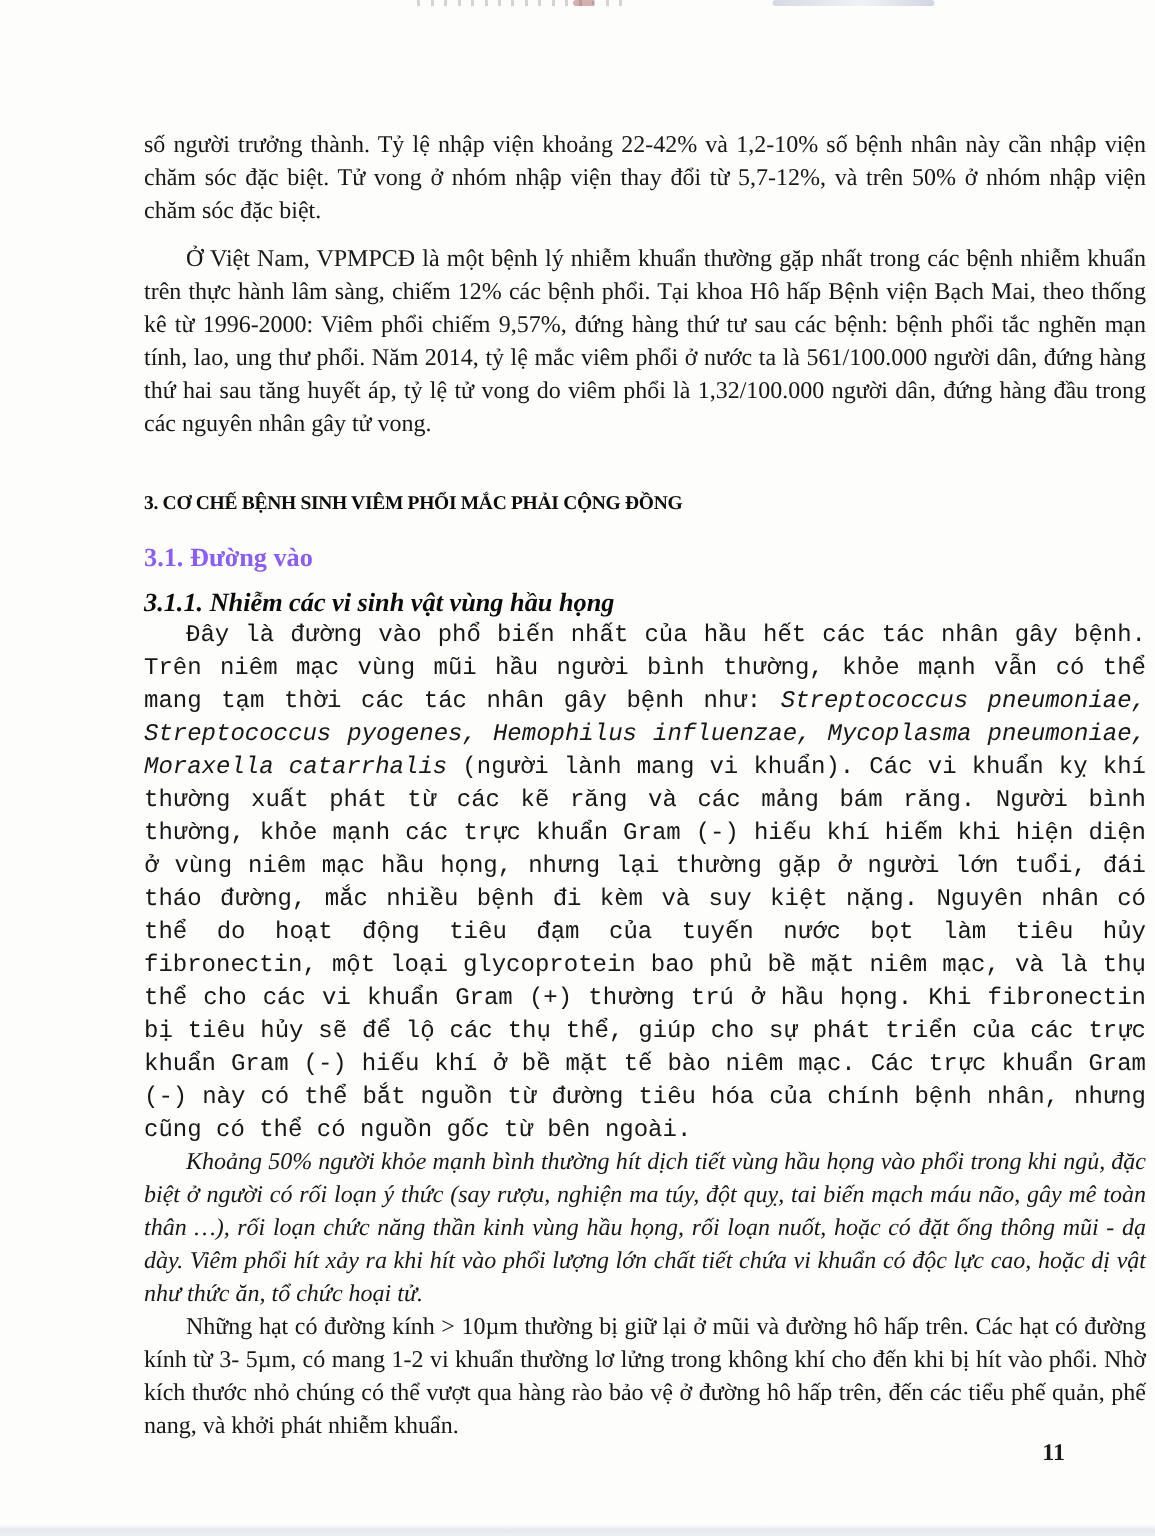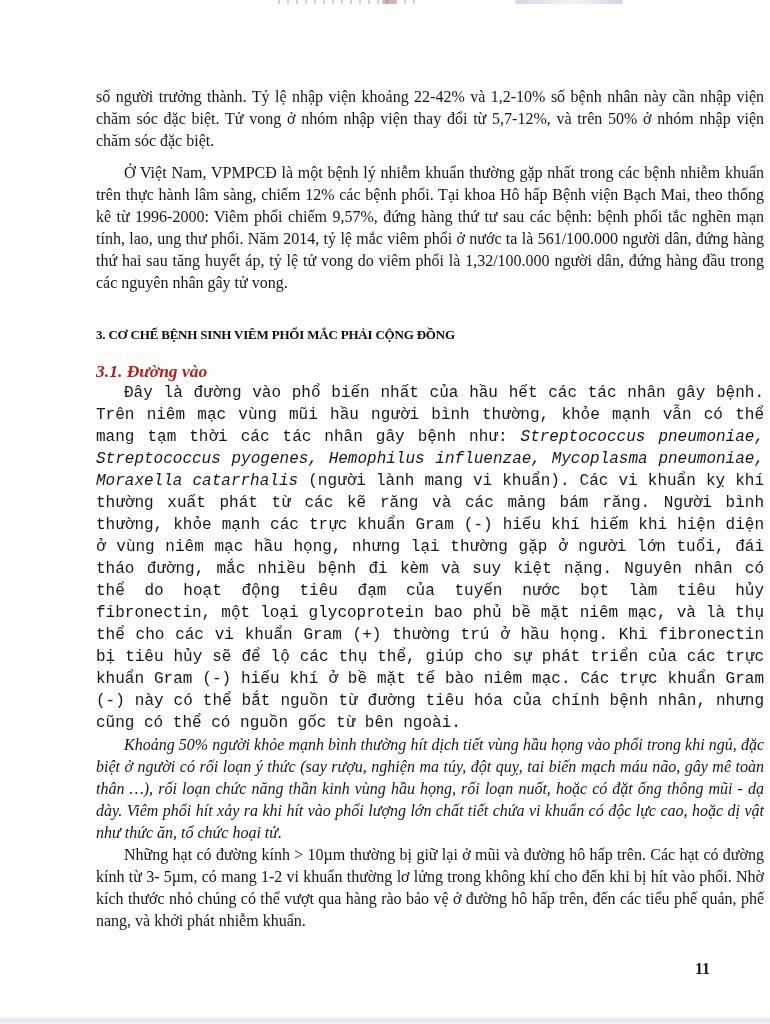--- a/index.html
+++ b/index.html
@@ -40,22 +40,21 @@
     line-height: 26px;
     font-weight: bold;
     color: #0c0c0c;
     letter-spacing: -0.2px;
   }
   .h-sub {
     margin: 12px 0 0 0;
     font-size: 17.5px;
     line-height: 22px;
     font-weight: bold;
-    color: #b91c1c;
-    font-style: italic;
+    color: #8b5cf6;
   }
   .h-subsub {
     margin: 8px 0 0 0;
     font-size: 17.5px;
     line-height: 22px;
     font-weight: bold;
     font-style: italic;
     color: #0c0c0c;
   }
   .species { font-style: italic; }
@@ -132,20 +131,21 @@
   <div class="content">
 
     <p class="body">số người trưởng thành. Tỷ lệ nhập viện khoảng 22-42% và 1,2-10% số bệnh nhân này cần nhập viện chăm sóc đặc biệt. Tử vong ở nhóm nhập viện thay đổi từ 5,7-12%, và trên 50% ở nhóm nhập viện chăm sóc đặc biệt.</p>
 
     <p class="body indent m-top">Ở Việt Nam, VPMPCĐ là một bệnh lý nhiễm khuẩn thường gặp nhất trong các bệnh nhiễm khuẩn trên thực hành lâm sàng, chiếm 12% các bệnh phổi. Tại khoa Hô hấp Bệnh viện Bạch Mai, theo thống kê từ 1996-2000: Viêm phổi chiếm 9,57%, đứng hàng thứ tư sau các bệnh: bệnh phổi tắc nghẽn mạn tính, lao, ung thư phổi. Năm 2014, tỷ lệ mắc viêm phổi ở nước ta là 561/100.000 người dân, đứng hàng thứ hai sau tăng huyết áp, tỷ lệ tử vong do viêm phổi là 1,32/100.000 người dân, đứng hàng đầu trong các nguyên nhân gây tử vong.</p>
 
     <h2 class="h-main">3. CƠ CHẾ BỆNH SINH VIÊM PHỔI MẮC PHẢI CỘNG ĐỒNG</h2>
 
     <h3 class="h-sub">3.1. Đường vào</h3>
 
+    <h4 class="h-subsub">3.1.1. Nhiễm các vi sinh vật vùng hầu họng</h4>
 
     <p class="body indent para-colonization"><span>Đây là đường vào phổ biến nhất của hầu hết các tác nhân gây bệnh. Trên niêm mạc vùng mũi hầu người bình thường, khỏe mạnh vẫn có thể mang tạm thời các tác nhân gây bệnh như: </span><span class="species">Streptococcus pneumoniae, Streptococcus pyogenes, Hemophilus influenzae, Mycoplasma pneumoniae, Moraxella catarrhalis</span><span> (người lành mang vi khuẩn). Các vi khuẩn kỵ khí thường xuất phát từ các kẽ răng và các mảng bám răng. Người bình thường, khỏe mạnh các trực khuẩn Gram (-) hiếu khí hiếm khi hiện diện ở vùng niêm mạc hầu họng, nhưng lại thường gặp ở người lớn tuổi, đái tháo đường, mắc nhiều bệnh đi kèm và suy kiệt nặng. Nguyên nhân có thể do hoạt động tiêu đạm của tuyến nước bọt làm tiêu hủy fibronectin, một loại glycoprotein bao phủ bề mặt niêm mạc, và là thụ thể cho các vi khuẩn Gram (+) thường trú ở hầu họng. Khi fibronectin bị tiêu hủy sẽ để lộ các thụ thể, giúp cho sự phát triển của các trực khuẩn Gram (-) hiếu khí ở bề mặt tế bào niêm mạc. Các trực khuẩn Gram (-) này có thể bắt nguồn từ đường tiêu hóa của chính bệnh nhân, nhưng cũng có thể có nguồn gốc từ bên ngoài.</span></p>
 
     <p class="body indent para-aspiration">Khoảng 50% người khỏe mạnh bình thường hít dịch tiết vùng hầu họng vào phổi trong khi ngủ, đặc biệt ở người có rối loạn ý thức (say rượu, nghiện ma túy, đột quỵ, tai biến mạch máu não, gây mê toàn thân …), rối loạn chức năng thần kinh vùng hầu họng, rối loạn nuốt, hoặc có đặt ống thông mũi - dạ dày. Viêm phổi hít xảy ra khi hít vào phổi lượng lớn chất tiết chứa vi khuẩn có độc lực cao, hoặc dị vật như thức ăn, tổ chức hoại tử.</p>
 
 
     <p class="body indent para-inhalation">Những hạt có đường kính &gt; 10µm thường bị giữ lại ở mũi và đường hô hấp trên. Các hạt có đường kính từ 3- 5µm, có mang 1-2 vi khuẩn thường lơ lửng trong không khí cho đến khi bị hít vào phổi. Nhờ kích thước nhỏ chúng có thể vượt qua hàng rào bảo vệ ở đường hô hấp trên, đến các tiểu phế quản, phế nang, và khởi phát nhiễm khuẩn.</p>
 
   </div>
 

